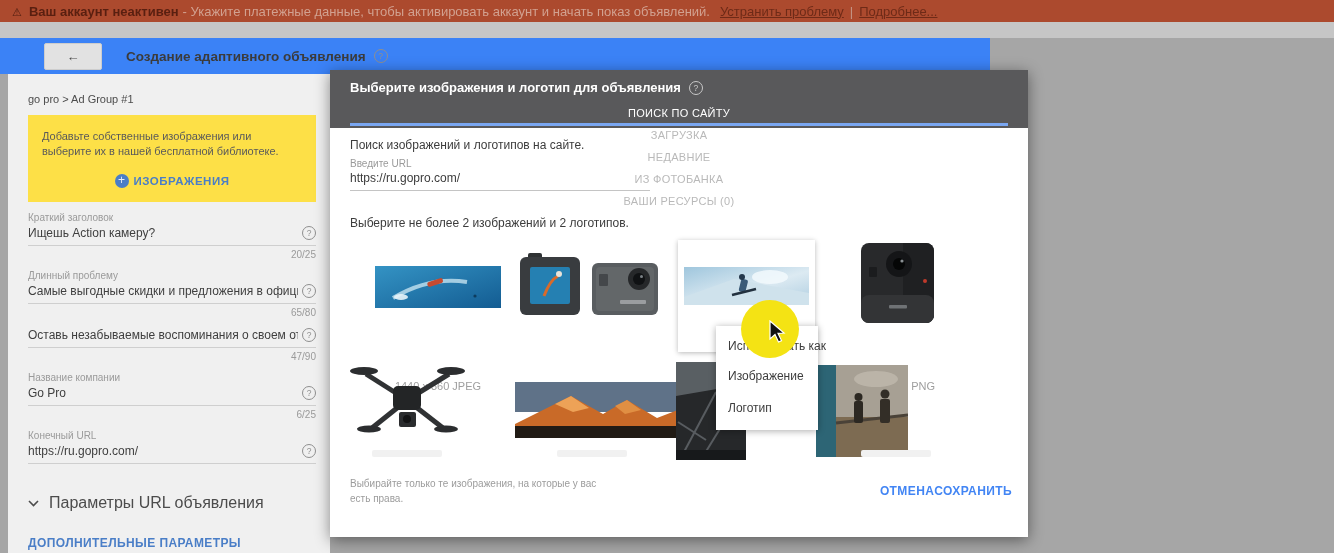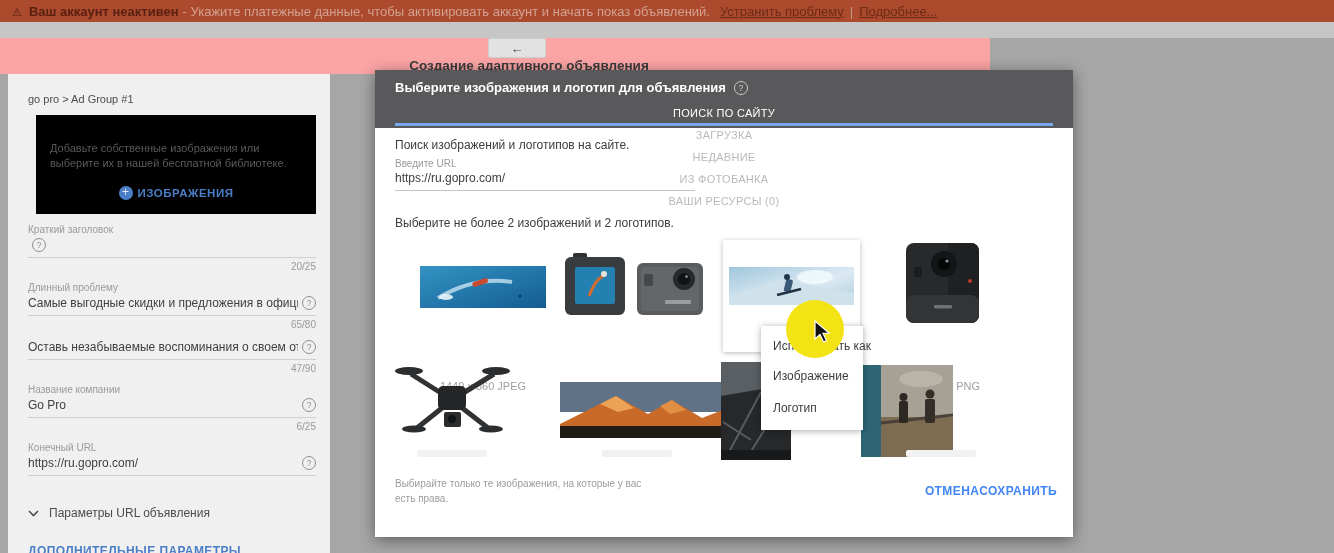--- a/index.html
+++ b/index.html
@@ -16,59 +16,58 @@
   }
   .warn-ic::before{content:"⚠";color:#4e1d10;font-size:11px;margin-right:7px;}
   .banner-bold{color:#591f10;font-weight:bold;margin-right:4px;}
   .banner-text{color:#d6a violet;}
   .banner-text{color:#d2a190;margin-right:6px;}
   .banner-link{color:#6e2a17;text-decoration:underline;cursor:pointer;margin:0 4px;}
   .banner-sep{color:#c49585;margin:0 2px;}
   
   .gap-strip{position:absolute;left:0;top:22px;width:1334px;height:16px;background:#c6c6c6;}
   .page-header{
-    position:absolute;left:0;top:38px;width:990px;height:36px;background:#fca5a5;
-    display:flex;align-items:center;padding-left:44px;box-sizing:border-box;flex-direction:column;
+    position:absolute;left:0;top:38px;width:990px;height:36px;background:#3b82f6;
+    display:flex;align-items:center;padding-left:44px;box-sizing:border-box;
   }
   .back-btn{
     width:56px;height:25px;background:#e2e2e2;border:1px solid #cdcdcd;border-radius:2px;
     display:flex;align-items:center;justify-content:center;cursor:pointer;
   }
   .back-btn .arrow::before{content:"←";color:#4a4a4a;font-size:13px;}
   .page-title{font-weight:bold;font-size:13.5px;color:#3b3b3b;margin-left:24px;}
   .help-ic{
     display:inline-block;width:12px;height:12px;border:1px solid #8f8f8f;border-radius:50%;
     color:#8f8f8f;font-size:8.5px;line-height:12px;text-align:center;margin-left:8px;flex:none;
   }
   .help-ic::before{content:"?";}
   
   .sidebar{
     position:absolute;left:8px;top:74px;width:322px;height:479px;background:#f0f0f0;
     box-sizing:border-box;padding:10px 14px 0 12px;color:#4c4c4c;
   }
   .breadcrumb{font-size:11px;color:#4c4c4c;margin:9px 0 10px 8px;}
-  .upload-box{background:#000000;margin-left:16px;padding:26px 14px 13px;font-size:11px;color:#5a5a5a;line-height:1.35;}
+  .upload-box{background:#fde047;margin-left:8px;padding:14px 14px 13px;font-size:11px;color:#5a5a5a;line-height:1.35;}
   .upload-btn{margin-top:15px;display:flex;align-items:center;justify-content:center;cursor:pointer;}
   .plus-ic{width:14px;height:14px;border-radius:50%;background:#4a7ec7;color:#e9eef7;font-size:12px;line-height:13px;text-align:center;margin-right:5px;flex:none;}
   .plus-ic::before{content:"+";}
   .upload-btn .lbl{color:#4a7ec7;font-weight:bold;font-size:11.5px;letter-spacing:.5px;}
   .field{margin:10px 0 0 8px;position:relative;}
   .f-label{font-size:10px;color:#9a9a9a;margin-bottom:3px;}
   .f-row{display:flex;align-items:center;border-bottom:1px solid #cfcfcf;padding-bottom:5px;cursor:text;}
   .f-value{font-size:12px;color:#3f3f3f;white-space:nowrap;overflow:hidden;flex:1;}
   .f-row .help-ic{margin-left:4px;background:#f0f0f0;}
   .f-counter{font-size:10px;color:#9a9a9a;text-align:right;margin-top:3px;min-height:11px;}
-  .url-params{display:flex;align-items:center;margin:16px 0 0 8px;font-size:12px;color:#4c4c4c;cursor:pointer;}
+  .url-params{display:flex;align-items:center;margin:16px 0 0 8px;font-size:16px;color:#4c4c4c;cursor:pointer;}
   .chev{margin-right:10px;display:inline-flex;}
   .advanced{margin:24px 0 0 8px;color:#4a7ec7;font-weight:bold;font-size:12px;letter-spacing:.4px;cursor:pointer;}
   
   .modal{
     position:absolute;left:330px;top:70px;width:698px;height:467px;background:#ffffff;
     box-shadow:0 3px 14px rgba(0,0,0,.45);
-    margin-left:45px;
   }
   .modal-head{height:58px;background:#59595b;box-sizing:border-box;padding:10px 20px 0;}
   .m-title-row{display:flex;align-items:center;}
   .m-title{color:#fff;font-weight:bold;font-size:13px;}
   .m-title-row .help-ic{border-color:#c9c9c9;color:#c9c9c9;background:transparent;}
   .tabs{display:flex;margin-top:9px;height:23px;flex-direction:column;}
   .tab{flex:1;text-align:center;font-size:11px;line-height:19px;color:#b9b9b9;letter-spacing:.3px;cursor:pointer;border-bottom:3px solid transparent;box-sizing:border-box;white-space:nowrap;}
   .tab.active{color:#ffffff;border-bottom-color:#7aa7f2;}
   .modal-body{position:relative;height:387px;}
   .search-heading{position:absolute;left:20px;top:10px;font-size:12px;color:#3c3c3c;}
@@ -121,20 +120,21 @@
     <span>Добавьте собственные изображения или выберите их в нашей бесплатной библиотеке.</span>
     <div class="upload-btn">
       <span class="plus-ic"></span>
       <span class="lbl">ИЗОБРАЖЕНИЯ</span>
     </div>
   </div>
 
   <div class="field">
     <div class="f-label">Краткий заголовок</div>
     <div class="f-row">
+      <span class="f-value">Ищешь Action камеру?</span>
       <span class="help-ic"></span>
     </div>
     <div class="f-counter">20/25</div>
   </div>
 
   <div class="field">
     <div class="f-label">Длинный проблему</div>
     <div class="f-row">
       <span class="f-value">Самые выгодные скидки и предложения в официальном магаз</span>
       <span class="help-ic"></span>

